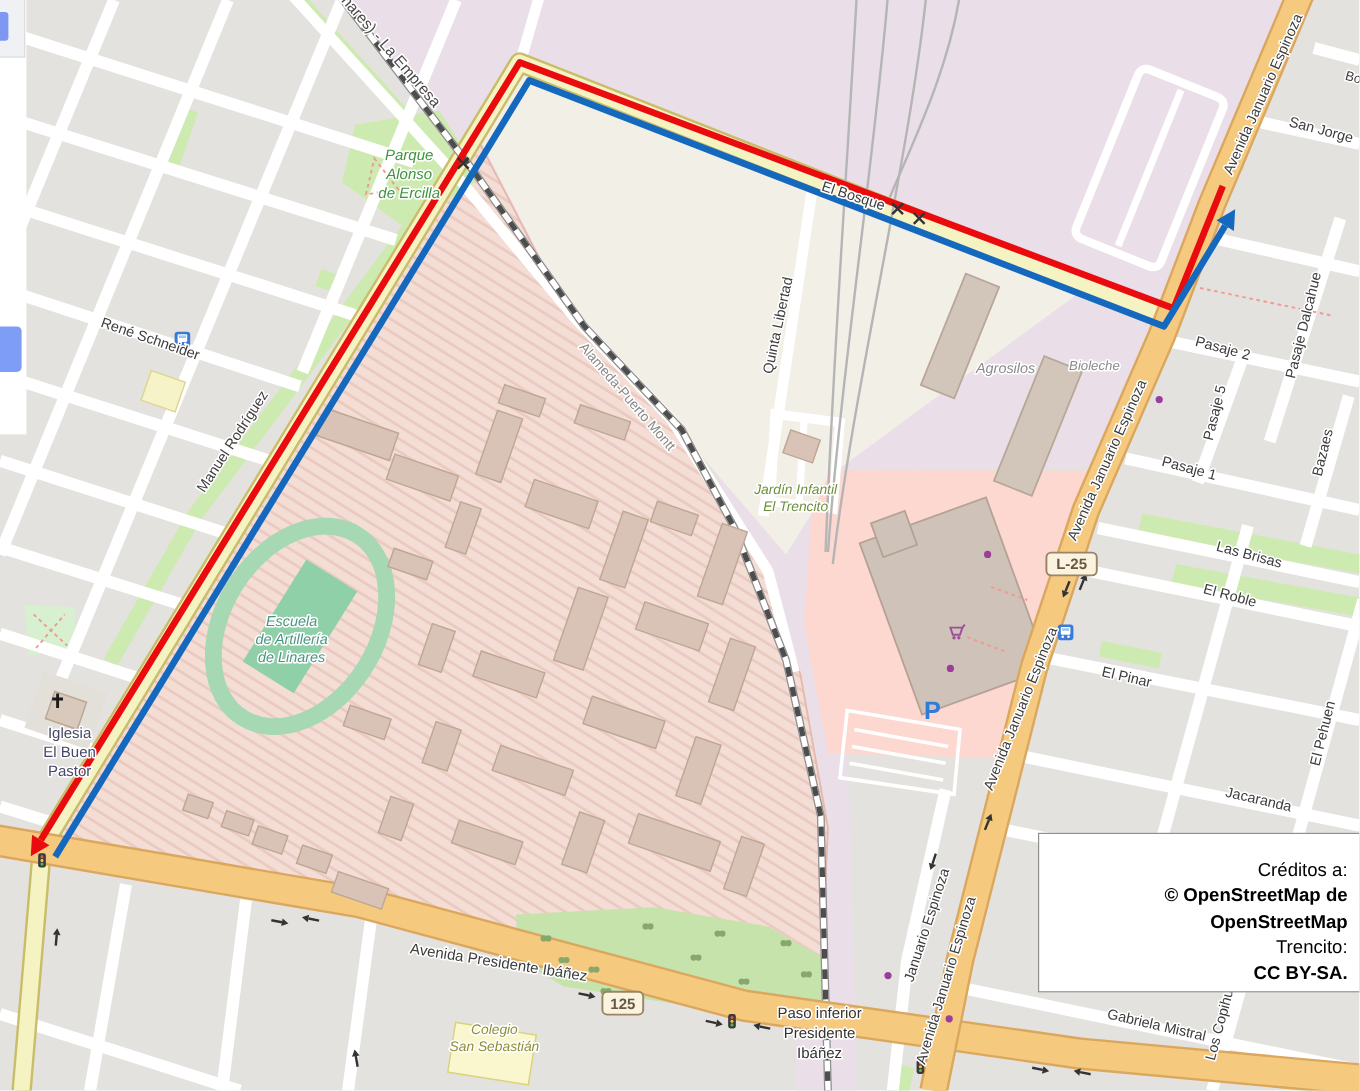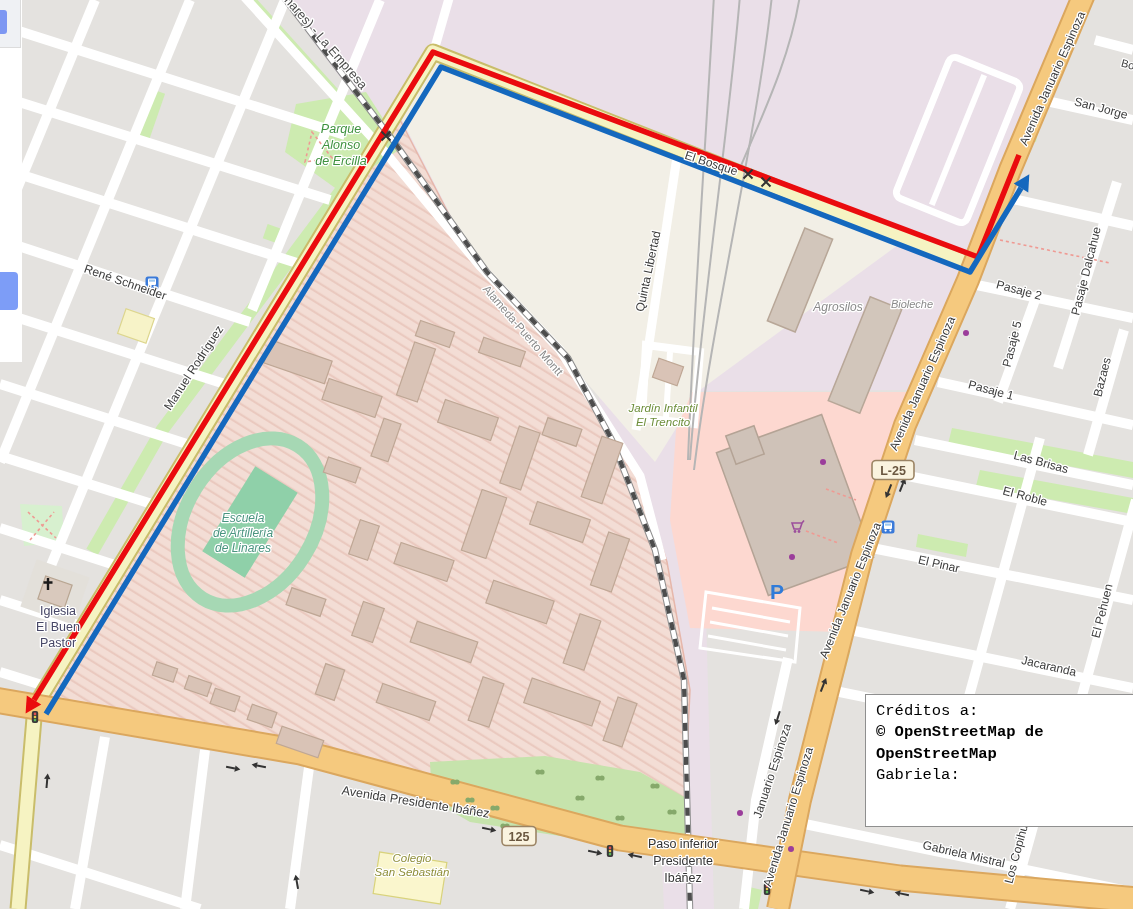--- a/index.html
+++ b/index.html
@@ -3,22 +3,22 @@
 <meta charset="utf-8">
 <style>
   html,body{margin:0;padding:0;background:#fff;}
   #stage{position:relative;width:1133px;height:909px;overflow:hidden;
          font-family:"Liberation Sans",sans-serif;background:#fff;}
   #svg-map{position:absolute;left:0;top:0;}
   .map-label{font-family:"Liberation Sans",sans-serif;}
   
   #credits-box{position:absolute;left:865px;top:694px;width:269px;height:133px;
     box-sizing:border-box;background:#fff;border:1px solid #8f8f8f;
-    padding:6px 10px;font-family:Liberation Mono, monospace;font-size:15.5px;
-    color:#000;line-height:1.38;z-index:30;}
+    padding:20px 10px;font-family:Liberation Sans, sans-serif;font-size:15.5px;
+    color:#000;line-height:1.38;z-index:30;text-align:right;}
   #credits-box .b{font-weight:bold;}
   
   #left-strip{position:absolute;left:0;top:0;width:22px;height:362px;background:#ffffff;z-index:20;}
   #left-strip .panel{position:absolute;left:0;top:0;width:20px;height:47px;background:#eff1f4;
      border-right:1px solid #dcdcdc;border-bottom:1px solid #dcdcdc;}
   #left-strip .blue1{position:absolute;left:0;top:10px;width:7px;height:24px;background:#7d97f2;border-radius:0 3px 3px 0;}
   #left-strip .blue2{position:absolute;left:0;top:272px;width:18px;height:38px;background:#7d9df7;border-radius:0 4px 4px 0;}
 </style>
 </head>
 <body>
@@ -431,16 +431,17 @@
 
 <div id="left-strip">
   <div class="panel"></div>
   <div class="blue1"></div>
   <div class="blue2"></div>
 </div>
 
 <div id="credits-box">
   <div>Créditos a:</div>
   <div class="b">© OpenStreetMap de OpenStreetMap</div>
-  <div>Gabriela:</div>
+  <div>Trencito:</div>
+  <div class="b">CC BY-SA.</div>
 </div>
 
 </div>
 
 </body></html>

